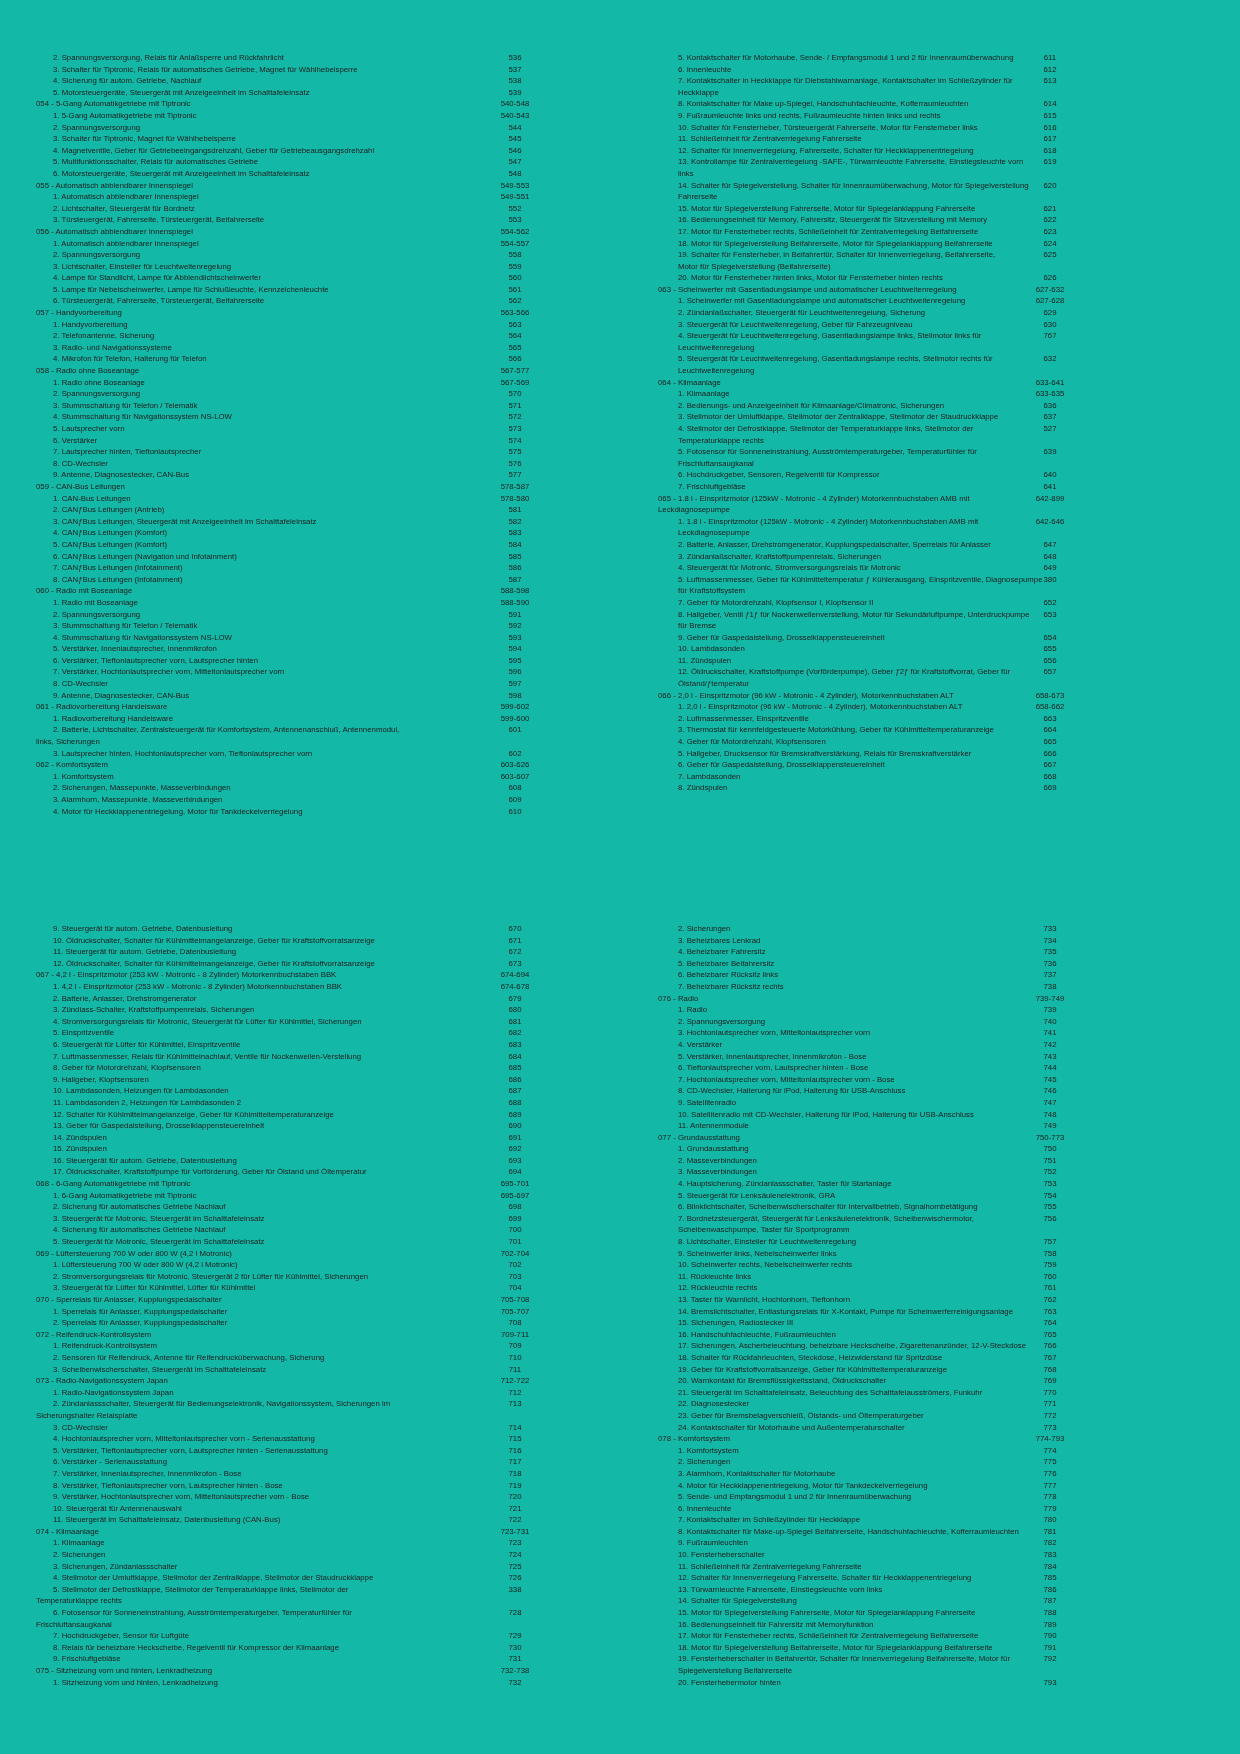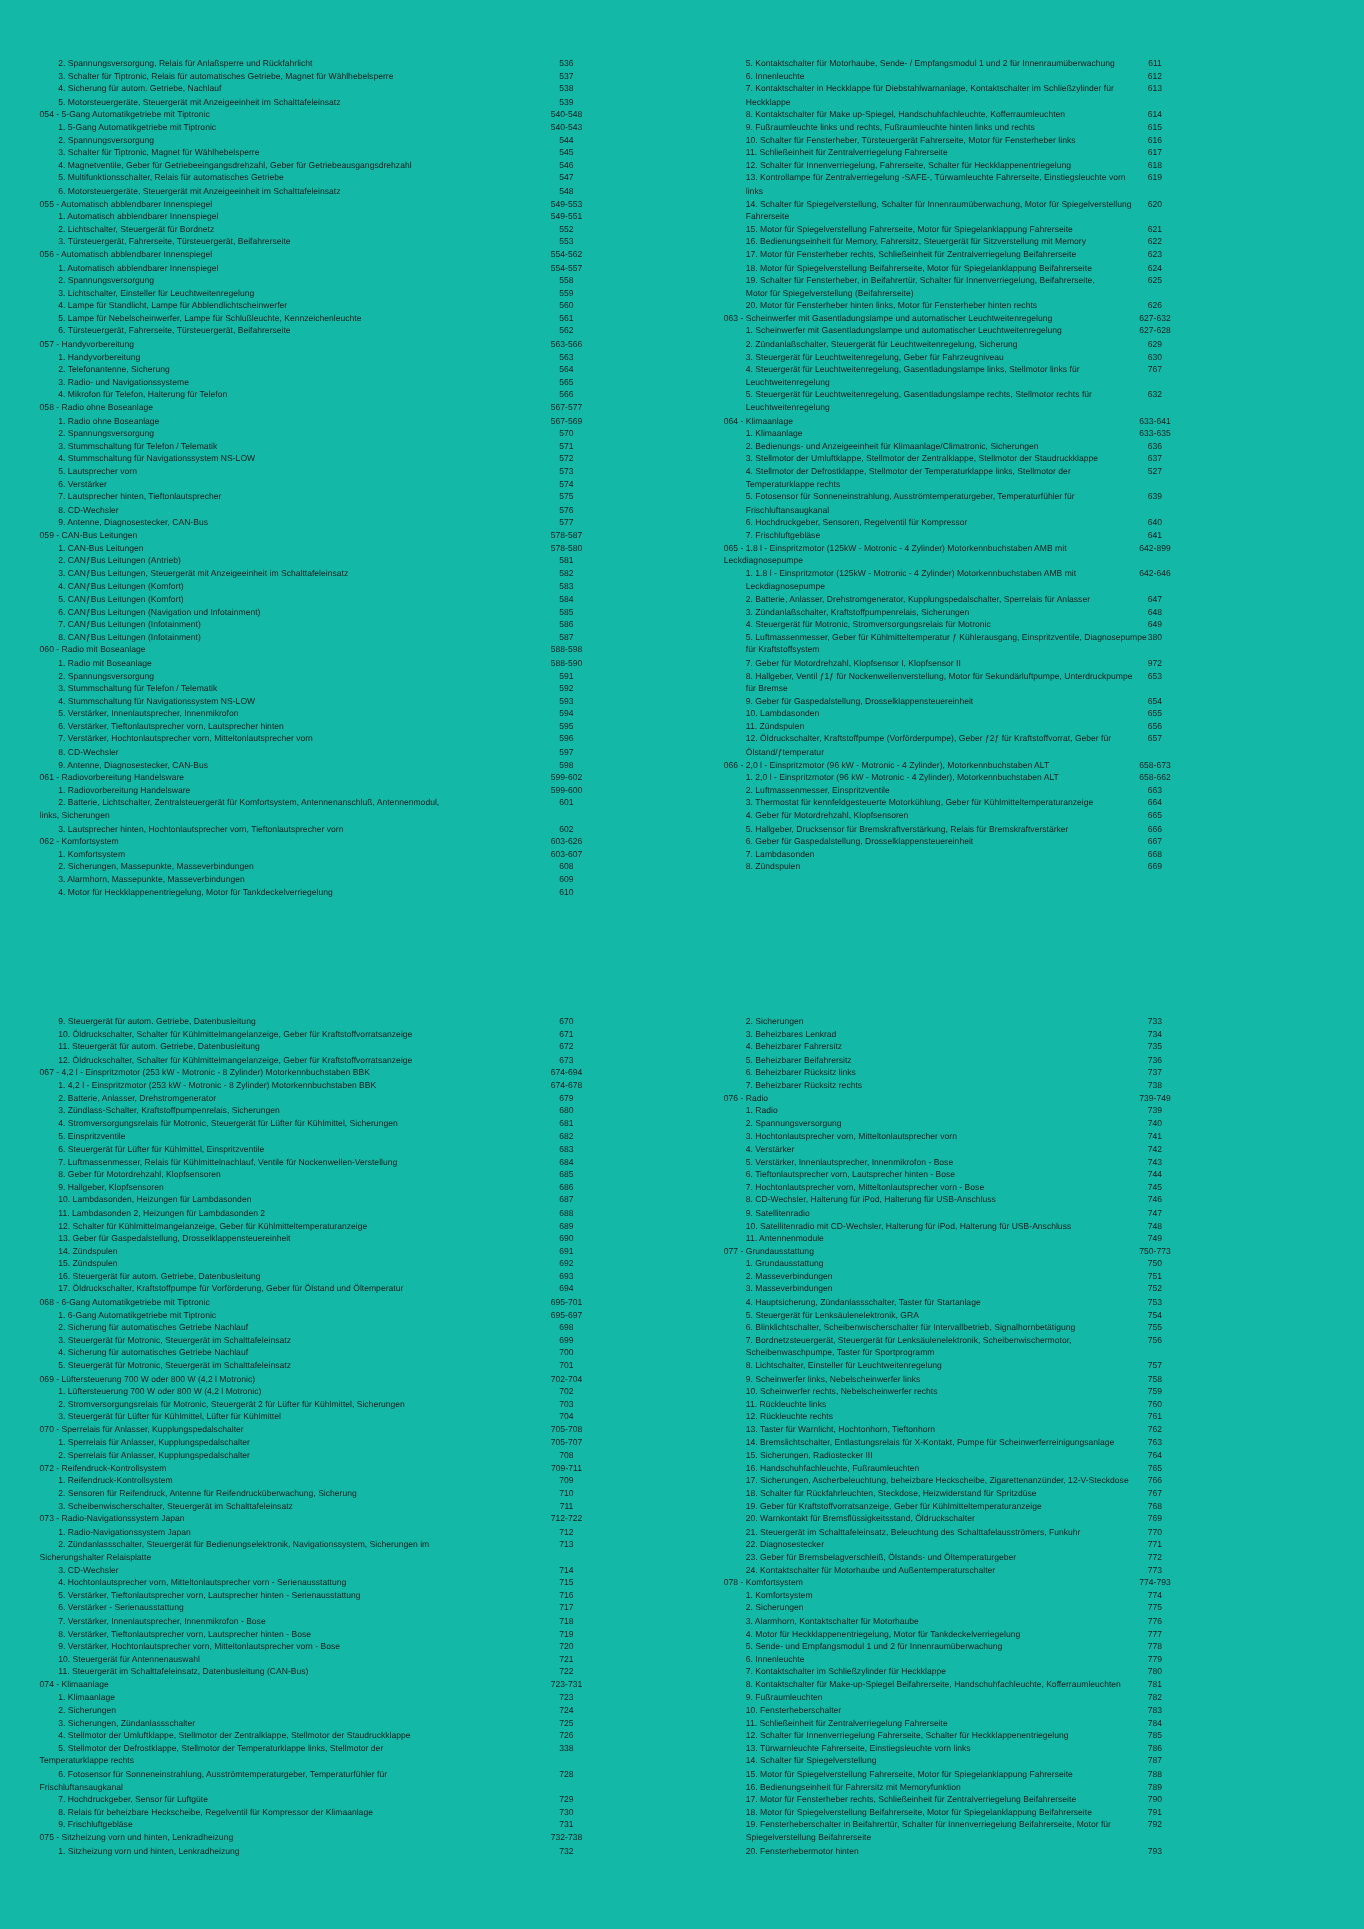--- a/index.html
+++ b/index.html
@@ -38,21 +38,21 @@
 Heckklappe</div><div class="p">613</div></div><div class="row item"><div class="t">8. Kontaktschalter für Make up-Spiegel, Handschuhfachleuchte, Kofferraumleuchten</div><div class="p">614</div></div><div class="row item"><div class="t">9. Fußraumleuchte links und rechts, Fußraumleuchte hinten links und rechts</div><div class="p">615</div></div><div class="row item"><div class="t">10. Schalter für Fensterheber, Türsteuergerät Fahrerseite, Motor für Fensterheber links</div><div class="p">616</div></div><div class="row item"><div class="t">11. Schließeinheit für Zentralverriegelung Fahrerseite</div><div class="p">617</div></div><div class="row item"><div class="t">12. Schalter für Innenverriegelung, Fahrerseite, Schalter für Heckklappenentriegelung</div><div class="p">618</div></div><div class="row item"><div class="t">13. Kontrollampe für Zentralverriegelung -SAFE-, Türwarnleuchte Fahrerseite, Einstiegsleuchte vorn
 links</div><div class="p">619</div></div><div class="row item"><div class="t">14. Schalter für Spiegelverstellung, Schalter für Innenraumüberwachung, Motor für Spiegelverstellung
 Fahrerseite</div><div class="p">620</div></div><div class="row item"><div class="t">15. Motor für Spiegelverstellung Fahrerseite, Motor für Spiegelanklappung Fahrerseite</div><div class="p">621</div></div><div class="row item"><div class="t">16. Bedienungseinheit für Memory, Fahrersitz, Steuergerät für Sitzverstellung mit Memory</div><div class="p">622</div></div><div class="row item"><div class="t">17. Motor für Fensterheber rechts, Schließeinheit für Zentralverriegelung Beifahrerseite</div><div class="p">623</div></div><div class="row item"><div class="t">18. Motor für Spiegelverstellung Beifahrerseite, Motor für Spiegelanklappung Beifahrerseite</div><div class="p">624</div></div><div class="row item"><div class="t">19. Schalter für Fensterheber, in Beifahrertür, Schalter für Innenverriegelung, Beifahrerseite,
 Motor für Spiegelverstellung (Beifahrerseite)</div><div class="p">625</div></div><div class="row item"><div class="t">20. Motor für Fensterheber hinten links, Motor für Fensterheber hinten rechts</div><div class="p">626</div></div><div class="row section"><div class="t">063 - Scheinwerfer mit Gasentladungslampe und automatischer Leuchtweitenregelung</div><div class="p">627-632</div></div><div class="row item"><div class="t">1. Scheinwerfer mit Gasentladungslampe und automatischer Leuchtweitenregelung</div><div class="p">627-628</div></div><div class="row item"><div class="t">2. Zündanlaßschalter, Steuergerät für Leuchtweitenregelung, Sicherung</div><div class="p">629</div></div><div class="row item"><div class="t">3. Steuergerät für Leuchtweitenregelung, Geber für Fahrzeugniveau</div><div class="p">630</div></div><div class="row item"><div class="t">4. Steuergerät für Leuchtweitenregelung, Gasentladungslampe links, Stellmotor links für
 Leuchtweitenregelung</div><div class="p">767</div></div><div class="row item"><div class="t">5. Steuergerät für Leuchtweitenregelung, Gasentladungslampe rechts, Stellmotor rechts für
 Leuchtweitenregelung</div><div class="p">632</div></div><div class="row section"><div class="t">064 - Klimaanlage</div><div class="p">633-641</div></div><div class="row item"><div class="t">1. Klimaanlage</div><div class="p">633-635</div></div><div class="row item"><div class="t">2. Bedienungs- und Anzeigeeinheit für Klimaanlage/Climatronic, Sicherungen</div><div class="p">636</div></div><div class="row item"><div class="t">3. Stellmotor der Umluftklappe, Stellmotor der Zentralklappe, Stellmotor der Staudruckklappe</div><div class="p">637</div></div><div class="row item"><div class="t">4. Stellmotor der Defrostklappe, Stellmotor der Temperaturklappe links, Stellmotor der
 Temperaturklappe rechts</div><div class="p">527</div></div><div class="row item"><div class="t">5. Fotosensor für Sonneneinstrahlung, Ausströmtemperaturgeber, Temperaturfühler für
 Frischluftansaugkanal</div><div class="p">639</div></div><div class="row item"><div class="t">6. Hochdruckgeber, Sensoren, Regelventil für Kompressor</div><div class="p">640</div></div><div class="row item"><div class="t">7. Frischluftgebläse</div><div class="p">641</div></div><div class="row section"><div class="t">065 - 1.8 l - Einspritzmotor (125kW - Motronic - 4 Zylinder) Motorkennbuchstaben AMB mit
 Leckdiagnosepumpe</div><div class="p">642-899</div></div><div class="row item"><div class="t">1. 1.8 l - Einspritzmotor (125kW - Motronic - 4 Zylinder) Motorkennbuchstaben AMB mit
 Leckdiagnosepumpe</div><div class="p">642-646</div></div><div class="row item"><div class="t">2. Batterie, Anlasser, Drehstromgenerator, Kupplungspedalschalter, Sperrelais für Anlasser</div><div class="p">647</div></div><div class="row item"><div class="t">3. Zündanlaßschalter, Kraftstoffpumpenrelais, Sicherungen</div><div class="p">648</div></div><div class="row item"><div class="t">4. Steuergerät für Motronic, Stromversorgungsrelais für Motronic</div><div class="p">649</div></div><div class="row item"><div class="t">5. Luftmassenmesser, Geber für Kühlmitteltemperatur ƒ Kühlerausgang, Einspritzventile, Diagnosepumpe
-für Kraftstoffsystem</div><div class="p">380</div></div><div class="row item"><div class="t">7. Geber für Motordrehzahl, Klopfsensor I, Klopfsensor II</div><div class="p">972</div></div><div class="row item"><div class="t">8. Hallgeber, Ventil ƒ1ƒ für Nockenwellenverstellung, Motor für Sekundärluftpumpe, Unterdruckpumpe
+für Kraftstoffsystem</div><div class="p">380</div></div><div class="row item"><div class="t">7. Geber für Motordrehzahl, Klopfsensor I, Klopfsensor II</div><div class="p">652</div></div><div class="row item"><div class="t">8. Hallgeber, Ventil ƒ1ƒ für Nockenwellenverstellung, Motor für Sekundärluftpumpe, Unterdruckpumpe
 für Bremse</div><div class="p">653</div></div><div class="row item"><div class="t">9. Geber für Gaspedalstellung, Drosselklappensteuereinheit</div><div class="p">654</div></div><div class="row item"><div class="t">10. Lambdasonden</div><div class="p">655</div></div><div class="row item"><div class="t">11. Zündspulen</div><div class="p">656</div></div><div class="row item"><div class="t">12. Öldruckschalter, Kraftstoffpumpe (Vorförderpumpe), Geber ƒ2ƒ für Kraftstoffvorrat, Geber für
 Ölstand/ƒtemperatur</div><div class="p">657</div></div><div class="row section"><div class="t">066 - 2,0 l - Einspritzmotor (96 kW - Motronic - 4 Zylinder), Motorkennbuchstaben ALT</div><div class="p">658-673</div></div><div class="row item"><div class="t">1. 2,0 l - Einspritzmotor (96 kW - Motronic - 4 Zylinder), Motorkennbuchstaben ALT</div><div class="p">658-662</div></div><div class="row item"><div class="t">2. Luftmassenmesser, Einspritzventile</div><div class="p">663</div></div><div class="row item"><div class="t">3. Thermostat für kennfeldgesteuerte Motorkühlung, Geber für Kühlmitteltemperaturanzeige</div><div class="p">664</div></div><div class="row item"><div class="t">4. Geber für Motordrehzahl, Klopfsensoren</div><div class="p">665</div></div><div class="row item"><div class="t">5. Hallgeber, Drucksensor für Bremskraftverstärkung, Relais für Bremskraftverstärker</div><div class="p">666</div></div><div class="row item"><div class="t">6. Geber für Gaspedalstellung, Drosselklappensteuereinheit</div><div class="p">667</div></div><div class="row item"><div class="t">7. Lambdasonden</div><div class="p">668</div></div><div class="row item"><div class="t">8. Zündspulen</div><div class="p">669</div></div></div>
   </div>
   <div class="block block2">
     <div class="col colL"><div class="row item"><div class="t">9. Steuergerät für autom. Getriebe, Datenbusleitung</div><div class="p">670</div></div><div class="row item"><div class="t">10. Öldruckschalter, Schalter für Kühlmittelmangelanzeige, Geber für Kraftstoffvorratsanzeige</div><div class="p">671</div></div><div class="row item"><div class="t">11. Steuergerät für autom. Getriebe, Datenbusleitung</div><div class="p">672</div></div><div class="row item"><div class="t">12. Öldruckschalter, Schalter für Kühlmittelmangelanzeige, Geber für Kraftstoffvorratsanzeige</div><div class="p">673</div></div><div class="row section"><div class="t">067 - 4,2 l - Einspritzmotor (253 kW - Motronic - 8 Zylinder) Motorkennbuchstaben BBK</div><div class="p">674-694</div></div><div class="row item"><div class="t">1. 4,2 l - Einspritzmotor (253 kW - Motronic - 8 Zylinder) Motorkennbuchstaben BBK</div><div class="p">674-678</div></div><div class="row item"><div class="t">2. Batterie, Anlasser, Drehstromgenerator</div><div class="p">679</div></div><div class="row item"><div class="t">3. Zündlass-Schalter, Kraftstoffpumpenrelais, Sicherungen</div><div class="p">680</div></div><div class="row item"><div class="t">4. Stromversorgungsrelais für Motronic, Steuergerät für Lüfter für Kühlmittel, Sicherungen</div><div class="p">681</div></div><div class="row item"><div class="t">5. Einspritzventile</div><div class="p">682</div></div><div class="row item"><div class="t">6. Steuergerät für Lüfter für Kühlmittel, Einspritzventile</div><div class="p">683</div></div><div class="row item"><div class="t">7. Luftmassenmesser, Relais für Kühlmittelnachlauf, Ventile für Nockenwellen-Verstellung</div><div class="p">684</div></div><div class="row item"><div class="t">8. Geber für Motordrehzahl, Klopfsensoren</div><div class="p">685</div></div><div class="row item"><div class="t">9. Hallgeber, Klopfsensoren</div><div class="p">686</div></div><div class="row item"><div class="t">10. Lambdasonden, Heizungen für Lambdasonden</div><div class="p">687</div></div><div class="row item"><div class="t">11. Lambdasonden 2, Heizungen für Lambdasonden 2</div><div class="p">688</div></div><div class="row item"><div class="t">12. Schalter für Kühlmittelmangelanzeige, Geber für Kühlmitteltemperaturanzeige</div><div class="p">689</div></div><div class="row item"><div class="t">13. Geber für Gaspedalstellung, Drosselklappensteuereinheit</div><div class="p">690</div></div><div class="row item"><div class="t">14. Zündspulen</div><div class="p">691</div></div><div class="row item"><div class="t">15. Zündspulen</div><div class="p">692</div></div><div class="row item"><div class="t">16. Steuergerät für autom. Getriebe, Datenbusleitung</div><div class="p">693</div></div><div class="row item"><div class="t">17. Öldruckschalter, Kraftstoffpumpe für Vorförderung, Geber für Ölstand und Öltemperatur</div><div class="p">694</div></div><div class="row section"><div class="t">068 - 6-Gang Automatikgetriebe mit Tiptronic</div><div class="p">695-701</div></div><div class="row item"><div class="t">1. 6-Gang Automatikgetriebe mit Tiptronic</div><div class="p">695-697</div></div><div class="row item"><div class="t">2. Sicherung für automatisches Getriebe Nachlauf</div><div class="p">698</div></div><div class="row item"><div class="t">3. Steuergerät für Motronic, Steuergerät im Schalttafeleinsatz</div><div class="p">699</div></div><div class="row item"><div class="t">4. Sicherung für automatisches Getriebe Nachlauf</div><div class="p">700</div></div><div class="row item"><div class="t">5. Steuergerät für Motronic, Steuergerät im Schalttafeleinsatz</div><div class="p">701</div></div><div class="row section"><div class="t">069 - Lüftersteuerung 700 W oder 800 W (4,2 l Motronic)</div><div class="p">702-704</div></div><div class="row item"><div class="t">1. Lüftersteuerung 700 W oder 800 W (4,2 l Motronic)</div><div class="p">702</div></div><div class="row item"><div class="t">2. Stromversorgungsrelais für Motronic, Steuergerät 2 für Lüfter für Kühlmittel, Sicherungen</div><div class="p">703</div></div><div class="row item"><div class="t">3. Steuergerät für Lüfter für Kühlmittel, Lüfter für Kühlmittel</div><div class="p">704</div></div><div class="row section"><div class="t">070 - Sperrelais für Anlasser, Kupplungspedalschalter</div><div class="p">705-708</div></div><div class="row item"><div class="t">1. Sperrelais für Anlasser, Kupplungspedalschalter</div><div class="p">705-707</div></div><div class="row item"><div class="t">2. Sperrelais für Anlasser, Kupplungspedalschalter</div><div class="p">708</div></div><div class="row section"><div class="t">072 - Reifendruck-Kontrollsystem</div><div class="p">709-711</div></div><div class="row item"><div class="t">1. Reifendruck-Kontrollsystem</div><div class="p">709</div></div><div class="row item"><div class="t">2. Sensoren für Reifendruck, Antenne für Reifendrucküberwachung, Sicherung</div><div class="p">710</div></div><div class="row item"><div class="t">3. Scheibenwischerschalter, Steuergerät im Schalttafeleinsatz</div><div class="p">711</div></div><div class="row section"><div class="t">073 - Radio-Navigationssystem Japan</div><div class="p">712-722</div></div><div class="row item"><div class="t">1. Radio-Navigationssystem Japan</div><div class="p">712</div></div><div class="row item"><div class="t">2. Zündanlassschalter, Steuergerät für Bedienungselektronik, Navigationssystem, Sicherungen im
 Sicherungshalter Relaisplatte</div><div class="p">713</div></div><div class="row item"><div class="t">3. CD-Wechsler</div><div class="p">714</div></div><div class="row item"><div class="t">4. Hochtonlautsprecher vorn, Mitteltonlautsprecher vorn - Serienausstattung</div><div class="p">715</div></div><div class="row item"><div class="t">5. Verstärker, Tieftonlautsprecher vorn, Lautsprecher hinten - Serienausstattung</div><div class="p">716</div></div><div class="row item"><div class="t">6. Verstärker - Serienausstattung</div><div class="p">717</div></div><div class="row item"><div class="t">7. Verstärker, Innenlautsprecher, Innenmikrofon - Bose</div><div class="p">718</div></div><div class="row item"><div class="t">8. Verstärker, Tieftonlautsprecher vorn, Lautsprecher hinten - Bose</div><div class="p">719</div></div><div class="row item"><div class="t">9. Verstärker, Hochtonlautsprecher vorn, Mitteltonlautsprecher vorn - Bose</div><div class="p">720</div></div><div class="row item"><div class="t">10. Steuergerät für Antennenauswahl</div><div class="p">721</div></div><div class="row item"><div class="t">11. Steuergerät im Schalttafeleinsatz, Datenbusleitung (CAN-Bus)</div><div class="p">722</div></div><div class="row section"><div class="t">074 - Klimaanlage</div><div class="p">723-731</div></div><div class="row item"><div class="t">1. Klimaanlage</div><div class="p">723</div></div><div class="row item"><div class="t">2. Sicherungen</div><div class="p">724</div></div><div class="row item"><div class="t">3. Sicherungen, Zündanlassschalter</div><div class="p">725</div></div><div class="row item"><div class="t">4. Stellmotor der Umluftklappe, Stellmotor der Zentralklappe, Stellmotor der Staudruckklappe</div><div class="p">726</div></div><div class="row item"><div class="t">5. Stellmotor der Defrostklappe, Stellmotor der Temperaturklappe links, Stellmotor der
 Temperaturklappe rechts</div><div class="p">338</div></div><div class="row item"><div class="t">6. Fotosensor für Sonneneinstrahlung, Ausströmtemperaturgeber, Temperaturfühler für
 Frischluftansaugkanal</div><div class="p">728</div></div><div class="row item"><div class="t">7. Hochdruckgeber, Sensor für Luftgüte</div><div class="p">729</div></div><div class="row item"><div class="t">8. Relais für beheizbare Heckscheibe, Regelventil für Kompressor der Klimaanlage</div><div class="p">730</div></div><div class="row item"><div class="t">9. Frischluftgebläse</div><div class="p">731</div></div><div class="row section"><div class="t">075 - Sitzheizung vorn und hinten, Lenkradheizung</div><div class="p">732-738</div></div><div class="row item"><div class="t">1. Sitzheizung vorn und hinten, Lenkradheizung</div><div class="p">732</div></div></div>
     <div class="col colR"><div class="row item"><div class="t">2. Sicherungen</div><div class="p">733</div></div><div class="row item"><div class="t">3. Beheizbares Lenkrad</div><div class="p">734</div></div><div class="row item"><div class="t">4. Beheizbarer Fahrersitz</div><div class="p">735</div></div><div class="row item"><div class="t">5. Beheizbarer Beifahrersitz</div><div class="p">736</div></div><div class="row item"><div class="t">6. Beheizbarer Rücksitz links</div><div class="p">737</div></div><div class="row item"><div class="t">7. Beheizbarer Rücksitz rechts</div><div class="p">738</div></div><div class="row section"><div class="t">076 - Radio</div><div class="p">739-749</div></div><div class="row item"><div class="t">1. Radio</div><div class="p">739</div></div><div class="row item"><div class="t">2. Spannungsversorgung</div><div class="p">740</div></div><div class="row item"><div class="t">3. Hochtonlautsprecher vorn, Mitteltonlautsprecher vorn</div><div class="p">741</div></div><div class="row item"><div class="t">4. Verstärker</div><div class="p">742</div></div><div class="row item"><div class="t">5. Verstärker, Innenlautsprecher, Innenmikrofon - Bose</div><div class="p">743</div></div><div class="row item"><div class="t">6. Tieftonlautsprecher vorn, Lautsprecher hinten - Bose</div><div class="p">744</div></div><div class="row item"><div class="t">7. Hochtonlautsprecher vorn, Mitteltonlautsprecher vorn - Bose</div><div class="p">745</div></div><div class="row item"><div class="t">8. CD-Wechsler, Halterung für iPod, Halterung für USB-Anschluss</div><div class="p">746</div></div><div class="row item"><div class="t">9. Satellitenradio</div><div class="p">747</div></div><div class="row item"><div class="t">10. Satellitenradio mit CD-Wechsler, Halterung für iPod, Halterung für USB-Anschluss</div><div class="p">748</div></div><div class="row item"><div class="t">11. Antennenmodule</div><div class="p">749</div></div><div class="row section"><div class="t">077 - Grundausstattung</div><div class="p">750-773</div></div><div class="row item"><div class="t">1. Grundausstattung</div><div class="p">750</div></div><div class="row item"><div class="t">2. Masseverbindungen</div><div class="p">751</div></div><div class="row item"><div class="t">3. Masseverbindungen</div><div class="p">752</div></div><div class="row item"><div class="t">4. Hauptsicherung, Zündanlassschalter, Taster für Startanlage</div><div class="p">753</div></div><div class="row item"><div class="t">5. Steuergerät für Lenksäulenelektronik, GRA</div><div class="p">754</div></div><div class="row item"><div class="t">6. Blinklichtschalter, Scheibenwischerschalter für Intervallbetrieb, Signalhornbetätigung</div><div class="p">755</div></div><div class="row item"><div class="t">7. Bordnetzsteuergerät, Steuergerät für Lenksäulenelektronik, Scheibenwischermotor,
 Scheibenwaschpumpe, Taster für Sportprogramm</div><div class="p">756</div></div><div class="row item"><div class="t">8. Lichtschalter, Einsteller für Leuchtweitenregelung</div><div class="p">757</div></div><div class="row item"><div class="t">9. Scheinwerfer links, Nebelscheinwerfer links</div><div class="p">758</div></div><div class="row item"><div class="t">10. Scheinwerfer rechts, Nebelscheinwerfer rechts</div><div class="p">759</div></div><div class="row item"><div class="t">11. Rückleuchte links</div><div class="p">760</div></div><div class="row item"><div class="t">12. Rückleuchte rechts</div><div class="p">761</div></div><div class="row item"><div class="t">13. Taster für Warnlicht, Hochtonhorn, Tieftonhorn</div><div class="p">762</div></div><div class="row item"><div class="t">14. Bremslichtschalter, Entlastungsrelais für X-Kontakt, Pumpe für Scheinwerferreinigungsanlage</div><div class="p">763</div></div><div class="row item"><div class="t">15. Sicherungen, Radiostecker III</div><div class="p">764</div></div><div class="row item"><div class="t">16. Handschuhfachleuchte, Fußraumleuchten</div><div class="p">765</div></div><div class="row item"><div class="t">17. Sicherungen, Ascherbeleuchtung, beheizbare Heckscheibe, Zigarettenanzünder, 12-V-Steckdose</div><div class="p">766</div></div><div class="row item"><div class="t">18. Schalter für Rückfahrleuchten, Steckdose, Heizwiderstand für Spritzdüse</div><div class="p">767</div></div><div class="row item"><div class="t">19. Geber für Kraftstoffvorratsanzeige, Geber für Kühlmitteltemperaturanzeige</div><div class="p">768</div></div><div class="row item"><div class="t">20. Warnkontakt für Bremsflüssigkeitsstand, Öldruckschalter</div><div class="p">769</div></div><div class="row item"><div class="t">21. Steuergerät im Schalttafeleinsatz, Beleuchtung des Schalttafelausströmers, Funkuhr</div><div class="p">770</div></div><div class="row item"><div class="t">22. Diagnosestecker</div><div class="p">771</div></div><div class="row item"><div class="t">23. Geber für Bremsbelagverschleiß, Ölstands- und Öltemperaturgeber</div><div class="p">772</div></div><div class="row item"><div class="t">24. Kontaktschalter für Motorhaube und Außentemperaturschalter</div><div class="p">773</div></div><div class="row section"><div class="t">078 - Komfortsystem</div><div class="p">774-793</div></div><div class="row item"><div class="t">1. Komfortsystem</div><div class="p">774</div></div><div class="row item"><div class="t">2. Sicherungen</div><div class="p">775</div></div><div class="row item"><div class="t">3. Alarmhorn, Kontaktschalter für Motorhaube</div><div class="p">776</div></div><div class="row item"><div class="t">4. Motor für Heckklappenentriegelung, Motor für Tankdeckelverriegelung</div><div class="p">777</div></div><div class="row item"><div class="t">5. Sende- und Empfangsmodul 1 und 2 für Innenraumüberwachung</div><div class="p">778</div></div><div class="row item"><div class="t">6. Innenleuchte</div><div class="p">779</div></div><div class="row item"><div class="t">7. Kontaktschalter im Schließzylinder für Heckklappe</div><div class="p">780</div></div><div class="row item"><div class="t">8. Kontaktschalter für Make-up-Spiegel Beifahrerseite, Handschuhfachleuchte, Kofferraumleuchten</div><div class="p">781</div></div><div class="row item"><div class="t">9. Fußraumleuchten</div><div class="p">782</div></div><div class="row item"><div class="t">10. Fensterheberschalter</div><div class="p">783</div></div><div class="row item"><div class="t">11. Schließeinheit für Zentralverriegelung Fahrerseite</div><div class="p">784</div></div><div class="row item"><div class="t">12. Schalter für Innenverriegelung Fahrerseite, Schalter für Heckklappenentriegelung</div><div class="p">785</div></div><div class="row item"><div class="t">13. Türwarnleuchte Fahrerseite, Einstiegsleuchte vorn links</div><div class="p">786</div></div><div class="row item"><div class="t">14. Schalter für Spiegelverstellung</div><div class="p">787</div></div><div class="row item"><div class="t">15. Motor für Spiegelverstellung Fahrerseite, Motor für Spiegelanklappung Fahrerseite</div><div class="p">788</div></div><div class="row item"><div class="t">16. Bedienungseinheit für Fahrersitz mit Memoryfunktion</div><div class="p">789</div></div><div class="row item"><div class="t">17. Motor für Fensterheber rechts, Schließeinheit für Zentralverriegelung Beifahrerseite</div><div class="p">790</div></div><div class="row item"><div class="t">18. Motor für Spiegelverstellung Beifahrerseite, Motor für Spiegelanklappung Beifahrerseite</div><div class="p">791</div></div><div class="row item"><div class="t">19. Fensterheberschalter in Beifahrertür, Schalter für Innenverriegelung Beifahrerseite, Motor für

